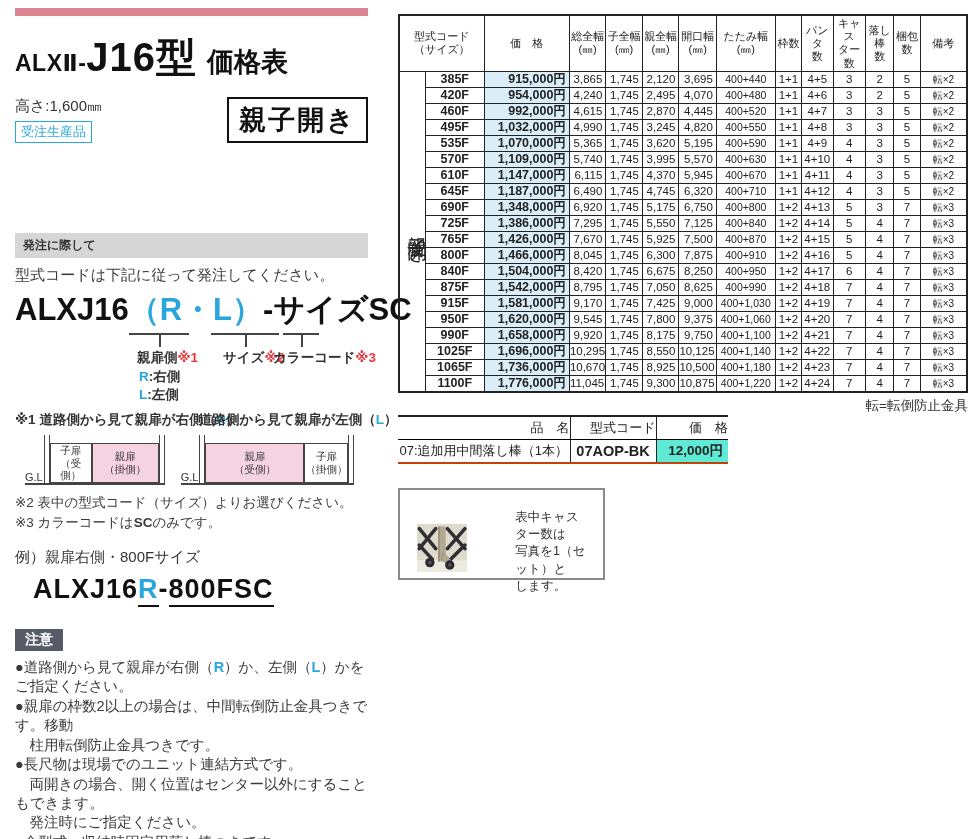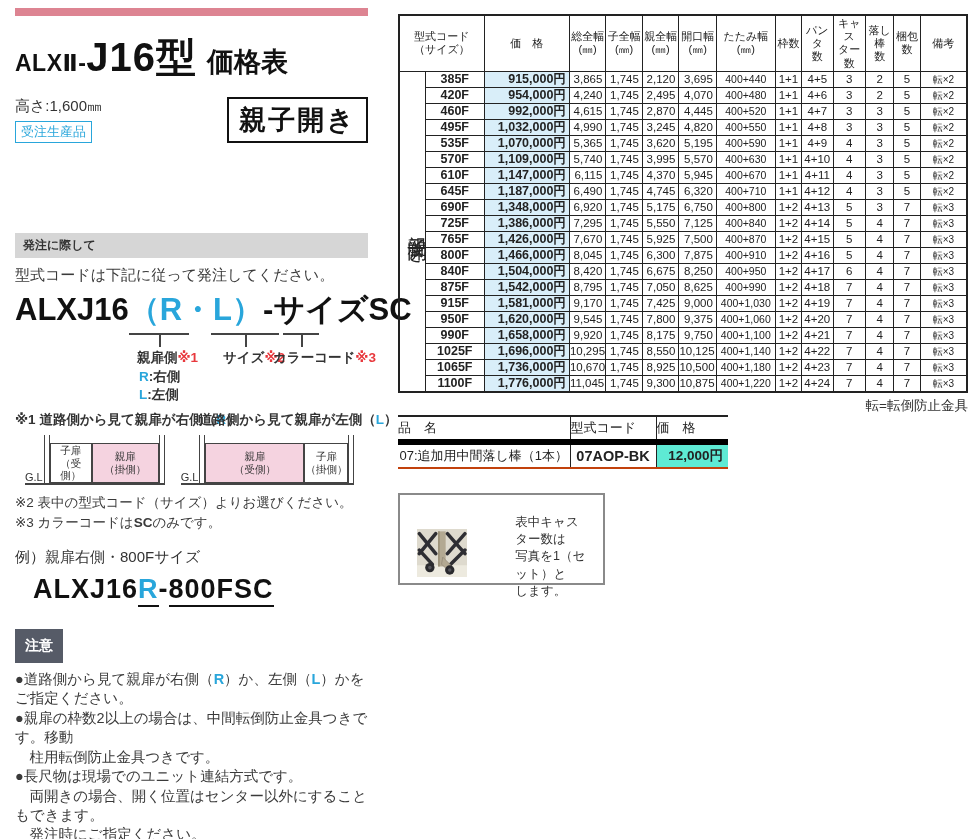--- a/index.html
+++ b/index.html
@@ -47,41 +47,41 @@
   .post { display:block; width:6px; height:48px; border-left:1.5px solid #444; border-right:1.5px solid #444; }
   .leaf { height:40px; border:1.5px solid #444; display:flex; flex-direction:column; align-items:center; justify-content:center;
     font-size:10.5px; line-height:1.2; color:#333; text-align:center; }
   .leaf.pink { background:#f5d3e0; }
   .lw1 { width:42px; } .lw2 { width:67px; } .rw1 { width:99px; } .rw2 { width:44px; }
   .fnote { font-size:13.5px; color:#3a3a3a; margin-top:9px; }
   .fnote + .fnote { margin-top:2px; }
   .example-label { font-size:15px; color:#333; margin-top:16px; }
   .example-code { font-size:27px; font-weight:bold; color:#111; margin:7px 0 0 18px; letter-spacing:1px; white-space:nowrap; }
   .u { border-bottom:2.5px solid #111; padding-bottom:1px; }
-  .note-label { display:inline-block; background:#565b67; color:#fff; font-size:14px; font-weight:bold; padding:8px 10px; }
+  .note-label { display:inline-block; background:#565b67; color:#fff; font-size:14px; font-weight:bold; padding:2px 10px; }
   .caution-label { margin-top:24px; }
   .bullets { list-style:none; margin-top:7px; font-size:14.5px; line-height:1.34; color:#3a3a3a; }
   .bullets li { white-space:pre-line; }
 
   
   table.price-table { border-collapse:collapse; table-layout:fixed; width:570px; border:2px solid #222; }
   .price-table th, .price-table td { border:1px solid #222; }
   .price-table thead th { font-size:11px; font-weight:normal; line-height:1.2; white-space:pre-line; height:48px; color:#222; padding:1px 0; text-align:center; }
   .price-table tbody td { height:16px; font-size:11.5px; color:#222; padding:0; line-height:15px; text-align:center; }
   .price-table td.vlabel { writing-mode:vertical-rl; text-orientation:upright; vertical-align:top;
     font-size:20px; letter-spacing:3px; padding-top:12px; text-align:center; color:#222; }
   .price-table td.c0 { font-weight:bold; font-size:12.5px; }
   .price-table td.c1 { font-weight:bold; font-size:12.5px; text-align:right; padding-right:3px; background:#d9eef9; }
   .price-table td.c2, .price-table td.c3, .price-table td.c4, .price-table td.c5 { text-align:right; padding-right:3px; }
   .price-table td.c6 { font-size:10.5px; }
   .price-table td.c12 { font-size:10px; }
   .legend { width:570px; text-align:right; font-size:13.5px; color:#333; margin-top:4px; }
   .opt-title { font-size:18px; font-weight:bold; color:#222; margin:10px 0 5px; letter-spacing:1px; }
   table.opt-table { border-collapse:collapse; table-layout:fixed; width:330px; color:#222; }
-  .opt-table th { border-top:2px solid #222; border-bottom:6px solid #000000; font-weight:normal; font-size:13px; padding:2px 0; text-align:left; }
+  .opt-table th { border-top:2px solid #222; border-bottom:1px solid #000000; font-weight:normal; font-size:13px; padding:2px 0; text-align:right; }
   .opt-table td { border-bottom:2px solid #c2410c; padding:2px 0; text-align:center; }
   .opt-table th + th, .opt-table td + td { border-left:1px solid #222; }
   td.opt-name { font-size:13px; }
   td.opt-code { font-weight:bold; font-size:14.5px; }
   td.opt-price { font-weight:bold; font-size:13.5px; background:#5eead4; text-align:right; padding-right:5px; }
   .photo-box { margin-top:24px; width:207px; height:92px; border:2px solid #8a8a8a; display:flex; padding:17px; background:#fff;gap:42px; }
   .photo-caption { font-size:12.5px; line-height:1.38; color:#333; padding:2px 0 0 6px; white-space:pre-line; }
 </style>
 </head>
 <body>

